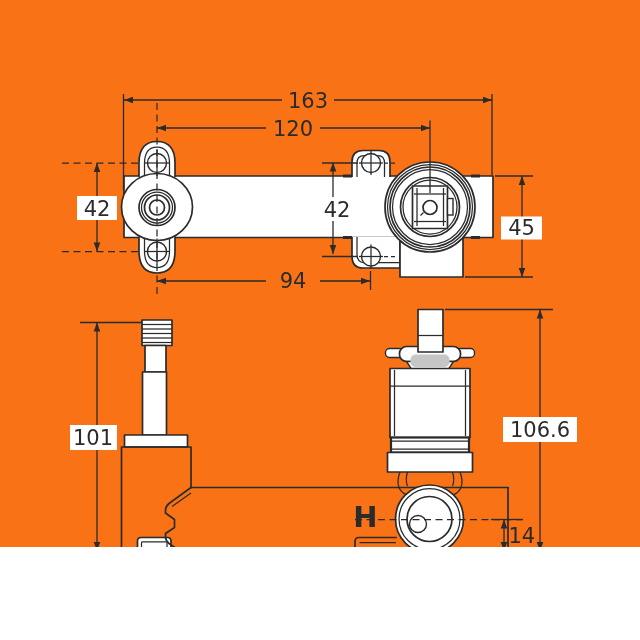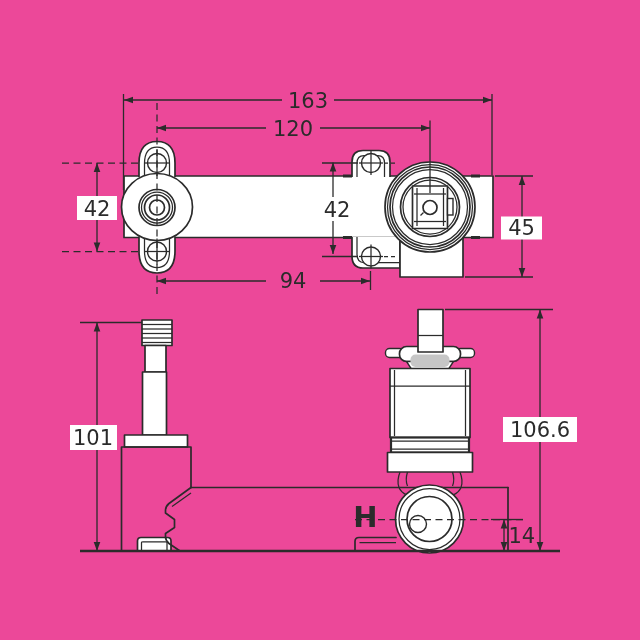--- a/index.html
+++ b/index.html
@@ -1,16 +1,16 @@
 <!DOCTYPE html>
 <html><head>
 <meta charset="utf-8">
 <style>
   html,body{margin:0;padding:0;background:#ffffff;}
-  .stage{position:relative;width:640px;height:640px;background:#ec4899;overflow:hidden;}
+  .stage{position:relative;width:640px;height:547px;background:#f97316;overflow:hidden;}
   svg{position:absolute;left:0;top:0;}
   .outline{fill:#ffffff;stroke:#2b2b2b;stroke-width:1.7;stroke-linejoin:round;}
   .outline-nf{fill:none;stroke:#2b2b2b;stroke-width:1.7;stroke-linejoin:round;stroke-linecap:round;}
   .thin{fill:none;stroke:#2b2b2b;stroke-width:1.25;}
   .thin-f{fill:#ffffff;stroke:#2b2b2b;stroke-width:1.4;}
   .dim{fill:none;stroke:#2b2b2b;stroke-width:1.3;}
   .dash{stroke-dasharray:7 4.5;}
   .dash2{stroke-dasharray:4 3;}
   .arrow{fill:#2b2b2b;stroke:none;}
   .tick{stroke:#2b2b2b;stroke-width:3;}

